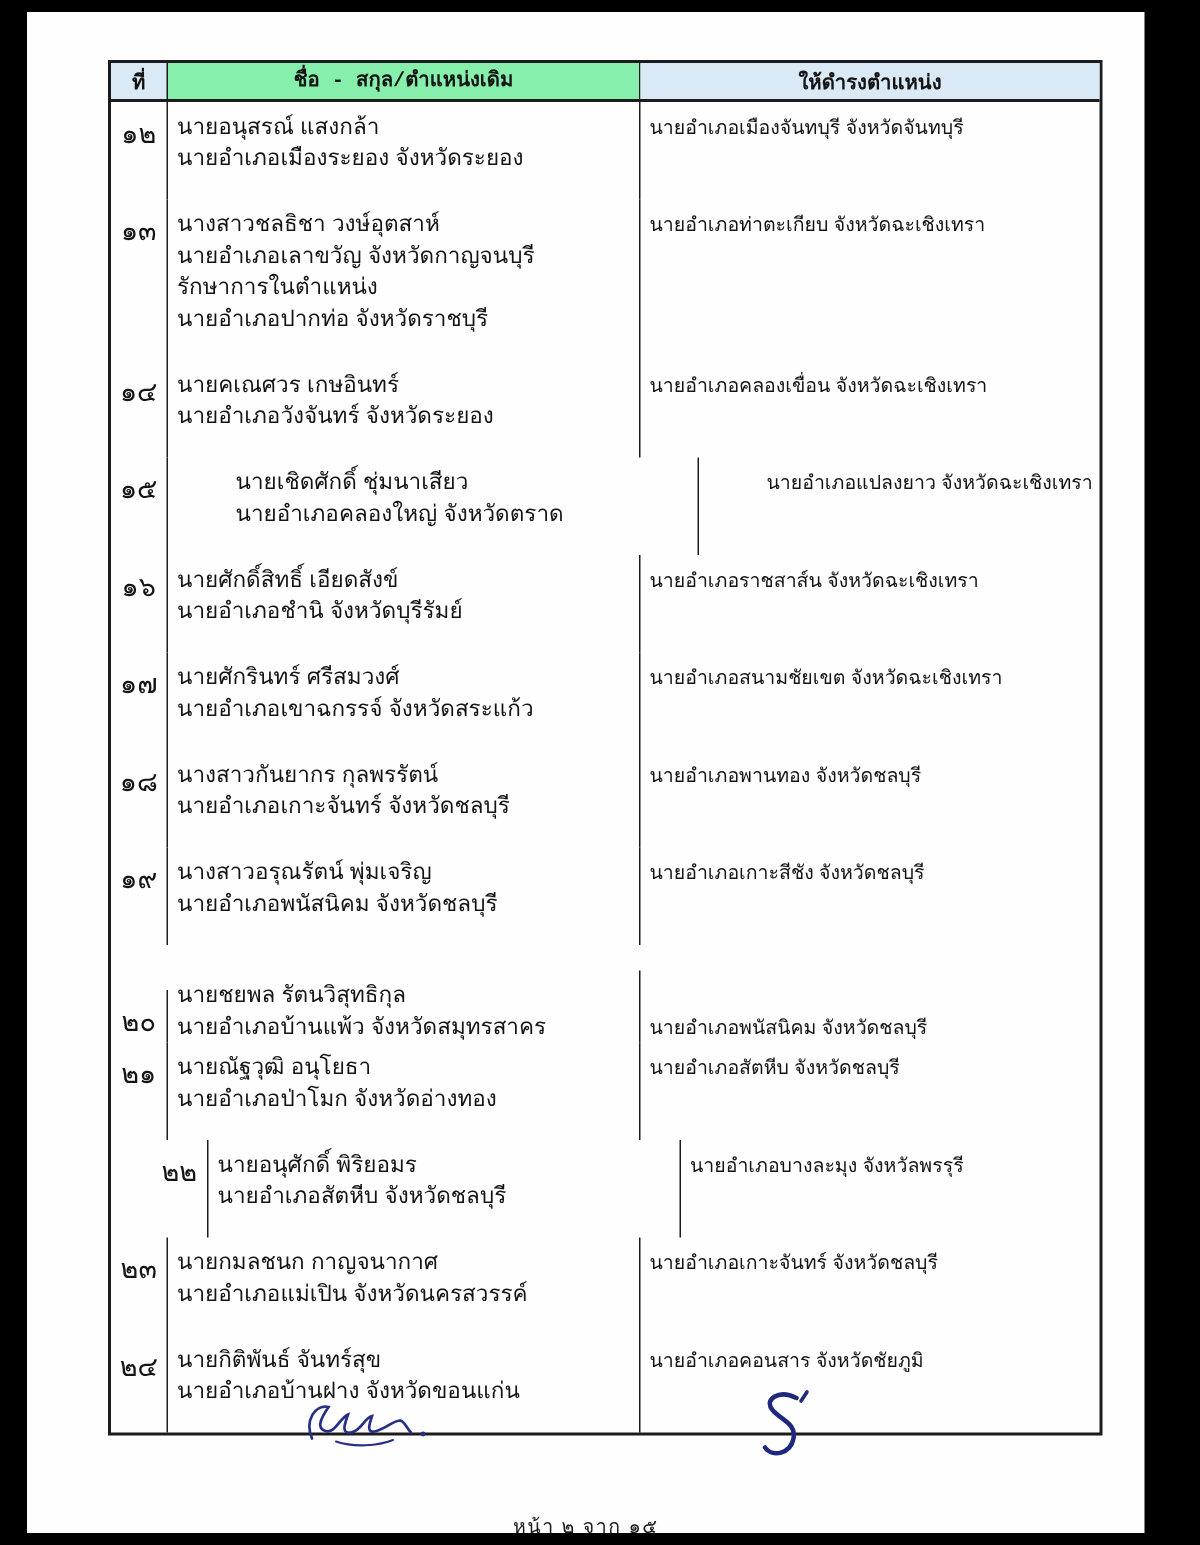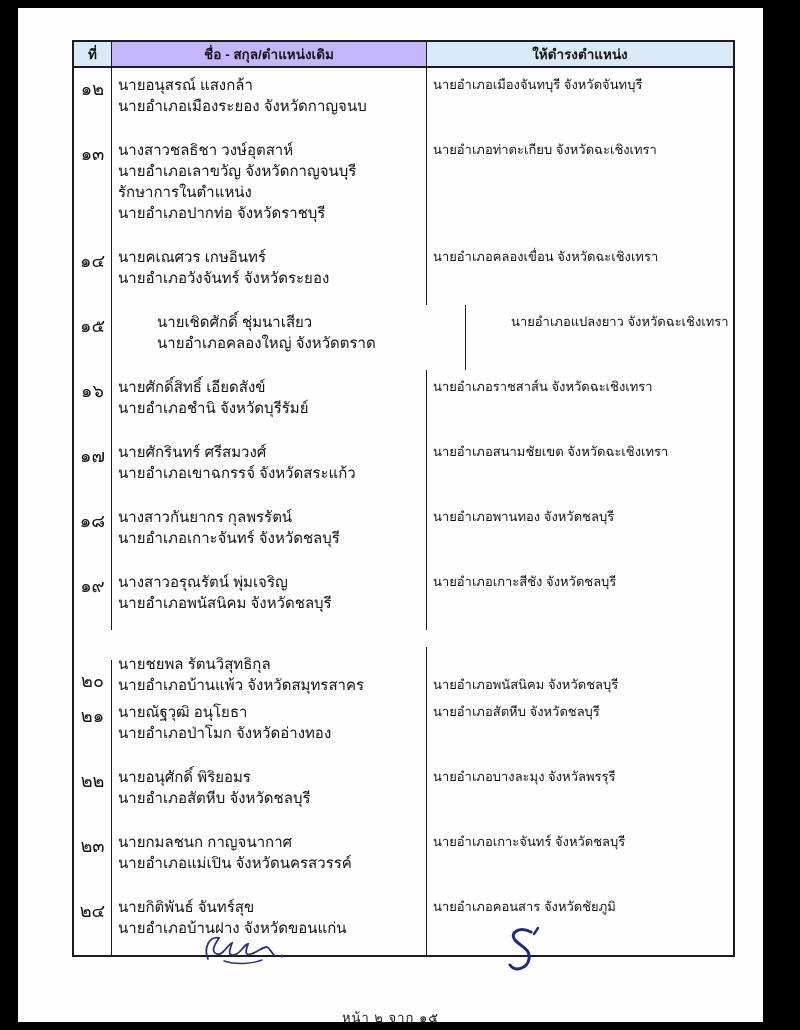--- a/index.html
+++ b/index.html
@@ -87,29 +87,29 @@
 <div class="page">
 
   <div class="bar bar-top"></div>
   <div class="bar bar-left"></div>
   <div class="bar bar-right"></div>
   <div class="bar bar-bottom"></div>
 
   <div class="doc-table">
     <div class="thead">
       <div class="th th-num" style="background: rgb(217, 233, 245);">ที่</div>
-      <div class="th th-name" style="background: #c4b5fd;">ชื่อ - สกุล/ตำแหน่งเดิม</div>
+      <div class="th th-name" style="background: #86efac; font-family: Liberation Mono, monospace;">ชื่อ - สกุล/ตำแหน่งเดิม</div>
       <div class="th th-new" style="background: rgb(217, 233, 245);">ให้ดำรงตำแหน่ง</div>
     </div>
     <div class="tbody">
   <div class="trow" style="height: 65px;">
     <div class="c-num">๑๒</div>
     <div class="c-name">
       <div class="name-line">นายอนุสรณ์ แสงกล้า</div>
-    <div class="former-line">นายอำเภอเมืองระยอง จังหวัดกาญจนบ</div>
+    <div class="former-line">นายอำเภอเมืองระยอง จังหวัดระยอง</div>
           </div>
     <div class="c-new">นายอำเภอเมืองจันทบุรี จังหวัดจันทบุรี</div>
   </div>
 
   <div class="trow" style="height: 107px;">
     <div class="c-num">๑๓</div>
     <div class="c-name">
       <div class="name-line">นางสาวชลธิชา วงษ์อุตสาห์</div>
     <div class="former-line">นายอำเภอเลาขวัญ จังหวัดกาญจนบุรี</div>
             <div class="former-line">รักษาการในตำแหน่ง</div>
@@ -183,21 +183,21 @@
 
   <div class="trow" style="height: 65px;">
     <div class="c-num">๒๑</div>
     <div class="c-name">
       <div class="name-line">นายณัฐวุฒิ อนุโยธา</div>
     <div class="former-line">นายอำเภอป่าโมก จังหวัดอ่างทอง</div>
           </div>
     <div class="c-new">นายอำเภอสัตหีบ จังหวัดชลบุรี</div>
   </div>
 
-  <div class="trow" style="height: 65px;">
+  <div class="trow" style="height: 65px; margin-left: 27px;">
     <div class="c-num">๒๒</div>
     <div class="c-name">
       <div class="name-line">นายอนุศักดิ์ พิริยอมร</div>
     <div class="former-line">นายอำเภอสัตหีบ จังหวัดชลบุรี</div>
           </div>
     <div class="c-new">นายอำเภอบางละมุง จังหวัลพรรุรี</div>
   </div>
 
   <div class="trow" style="height: 65px;">
     <div class="c-num">๒๓</div>

